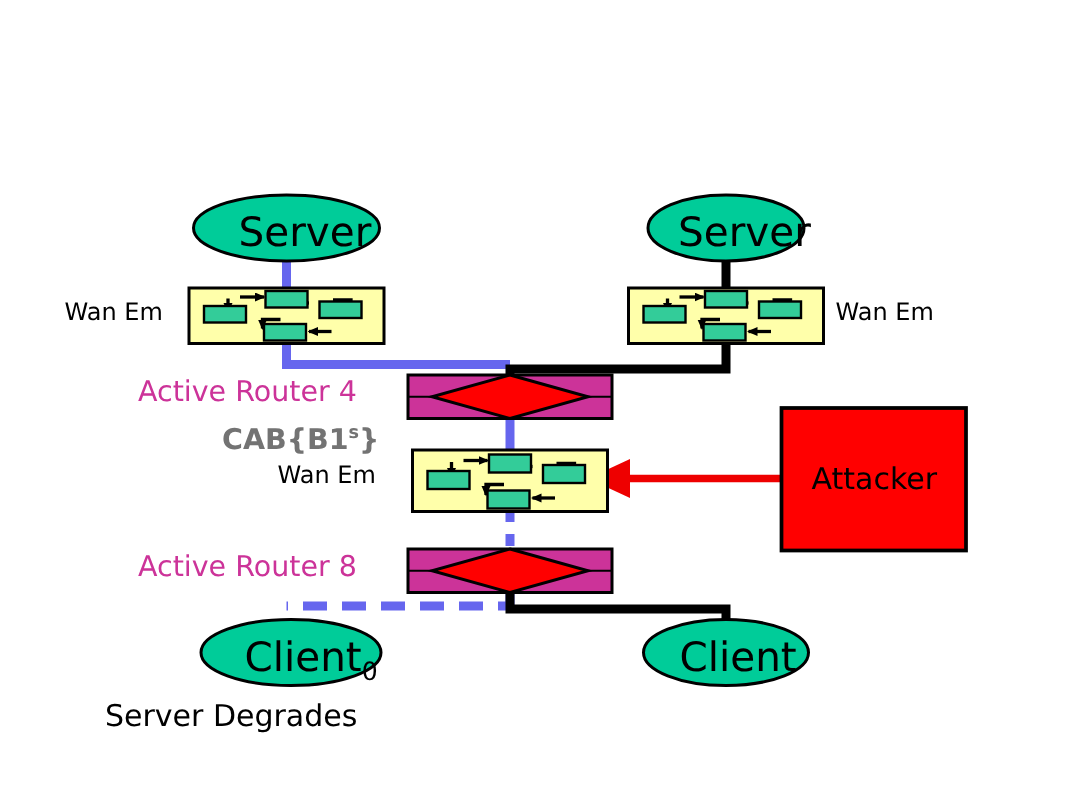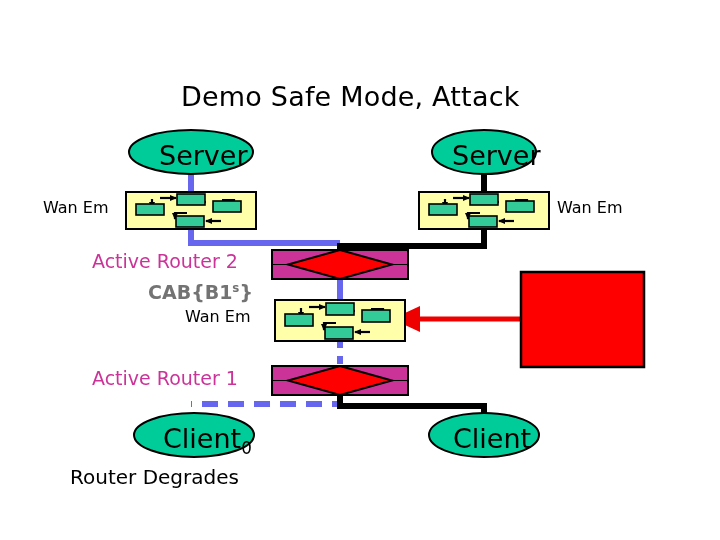--- a/index.html
+++ b/index.html
@@ -163,38 +163,38 @@
     </g>
 
     <rect x="521" y="272" width="123" height="95" fill="#ff0000" stroke="#000000" stroke-width="2.5"></rect>
 
     <ellipse cx="191" cy="152" rx="62" ry="22" fill="#00cc99" stroke="#000000" stroke-width="2"></ellipse>
     <ellipse cx="484" cy="152" rx="52" ry="22" fill="#00cc99" stroke="#000000" stroke-width="2"></ellipse>
     <ellipse cx="194" cy="435" rx="60" ry="22" fill="#00cc99" stroke="#000000" stroke-width="2"></ellipse>
     <ellipse cx="484" cy="435" rx="55" ry="22" fill="#00cc99" stroke="#000000" stroke-width="2"></ellipse>
   </svg>
 
-  <div class="lbl title" style="left:181px; top:83px;">Demo Safe Mode, Attack</div>
 
   <div class="lbl node-text" style="left:159px; top:142px;">Server</div>
 
   <div class="lbl node-text" style="left:452px; top:142px;">Server</div>
 
   <div class="lbl wan-text" style="left:43px; top:200px;">Wan Em</div>
 
   <div class="lbl wan-text" style="left:557px; top:200px;">Wan Em</div>
 
   <div class="lbl wan-text" style="left:185px; top:309px;">Wan Em</div>
 
-  <div class="lbl router-text" style="left:92px; top:252px;">Active Router 2</div>
-
-  <div class="lbl router-text" style="left:92px; top:369px;">Active Router 1</div>
+  <div class="lbl router-text" style="left:92px; top:252px;">Active Router 4</div>
+
+  <div class="lbl router-text" style="left:92px; top:369px;">Active Router 8</div>
 
   <div class="lbl cab-text" style="left:148px; top:283px;"><span>CAB{B1</span><span class="sup">s</span><span>}</span></div>
 
+  <div class="lbl attacker-text" style="left:541px; top:309px;">Attacker</div>
 
   <div class="lbl node-text" style="left:163px; top:425px;text-align:center;"><span>Client</span><span class="sub">0</span></div>
 
   <div class="lbl node-text" style="left:453px; top:425px;">Client</div>
 
-  <div class="lbl footer-text" style="left:70px; top:467px;">Router Degrades</div>
+  <div class="lbl footer-text" style="left:70px; top:467px;">Server Degrades</div>
 
 </div>
 
 </body></html>

